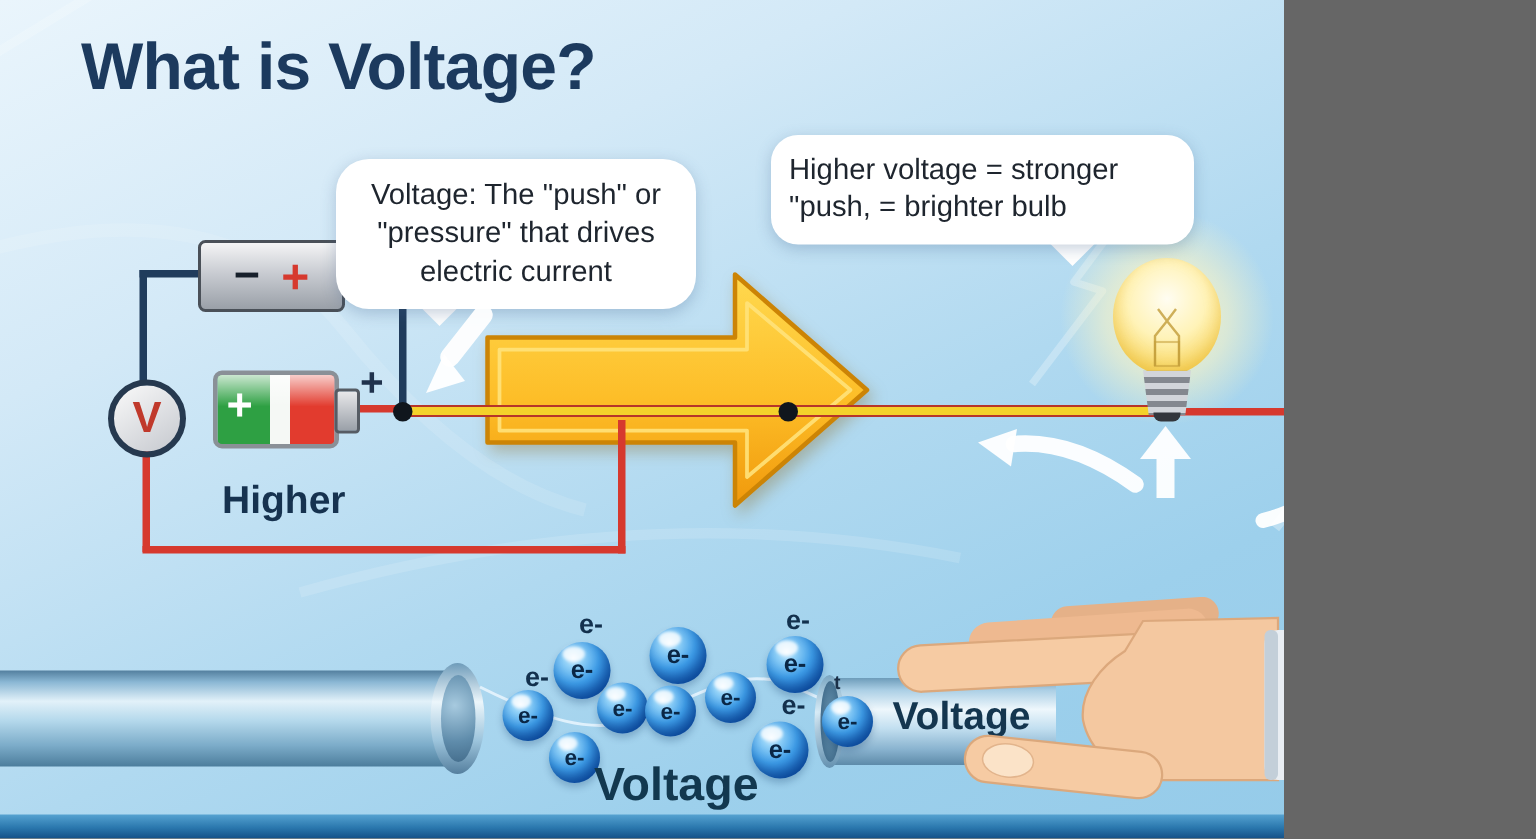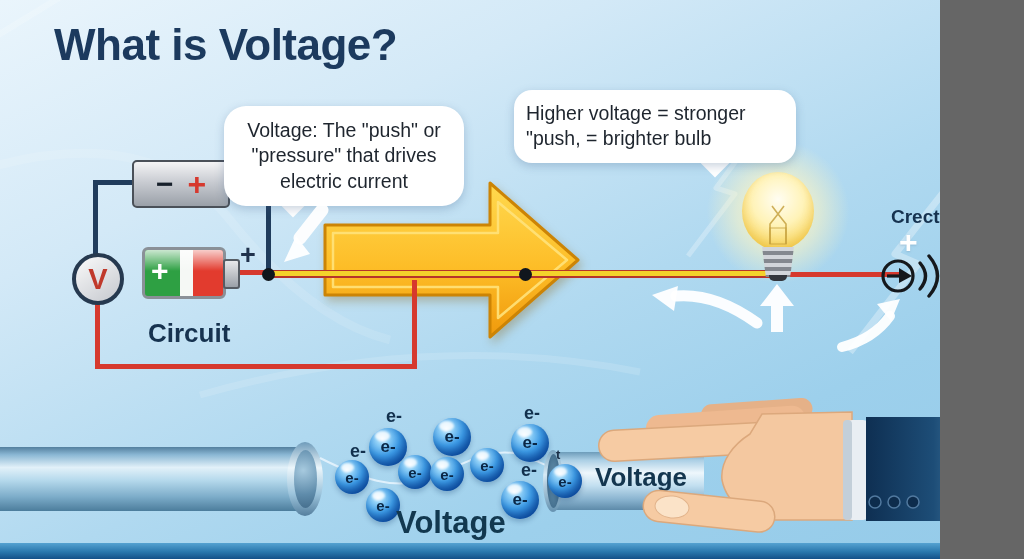--- a/index.html
+++ b/index.html
@@ -1,16 +1,16 @@
 <!DOCTYPE html>
 <html><head>
 <meta charset="utf-8">
 <style>
   html,body{margin:0;padding:0;background:#666;}
-  .canvas{position:relative;width:940px;height:559px;overflow:hidden;
+  .canvas{position:relative;width:856px;height:559px;overflow:hidden;
     font-family:"Liberation Sans",sans-serif;
     background:linear-gradient(155deg,#eaf5fc 0%,#d3e9f7 28%,#b0d9f0 58%,#9dd0ec 78%,#95cbe9 100%);}
   .abs{position:absolute;}
 
   
   .decor{left:0;top:0;width:1024px;height:559px;z-index:2;pointer-events:none;}
 
   
   .water{left:0;top:388px;width:1024px;height:171px;z-index:1;
     background:linear-gradient(#8tip 0,#8ccbe9 0%,#7fc4e6 55%,#74bce1 100%);}
@@ -164,21 +164,21 @@
   </div>
   <div class="abs nub" style="left:228px;top:171px;width:15px;height:24px;"></div>
 
   <div class="abs bat-green">
     <div class="gloss"></div>
     <span class="plus">+</span>
   </div>
   <div class="abs nub" style="left:223px;top:259px;width:13px;height:26px;"></div>
   <div class="abs junction-plus">+</div>
 
-  <div class="abs circuit-label">Circuit</div>
+  <div class="abs circuit-label">Higher</div>
   <div class="abs crectulit-label">Crectulit</div>
   <div class="abs white-plus">+</div>
 
   <div class="abs glow"></div>
   <div class="abs bulbglass"></div>
   <svg class="abs" style="left:742px;top:172px;z-index:7;" width="72" height="78" viewBox="0 0 72 78">
     <path d="M28,72 V52 L36,42 M44,72 V52 L36,42 M36,42 L30,34 M36,42 L42,34" fill="none" stroke="#c29c38" stroke-width="1.6" opacity="0.8"></path>
     <rect x="28" y="56" width="16" height="16" fill="none" stroke="#c29c38" stroke-width="1.4" opacity="0.55"></rect>
   </svg>
   <div class="abs bulbbase"></div>

